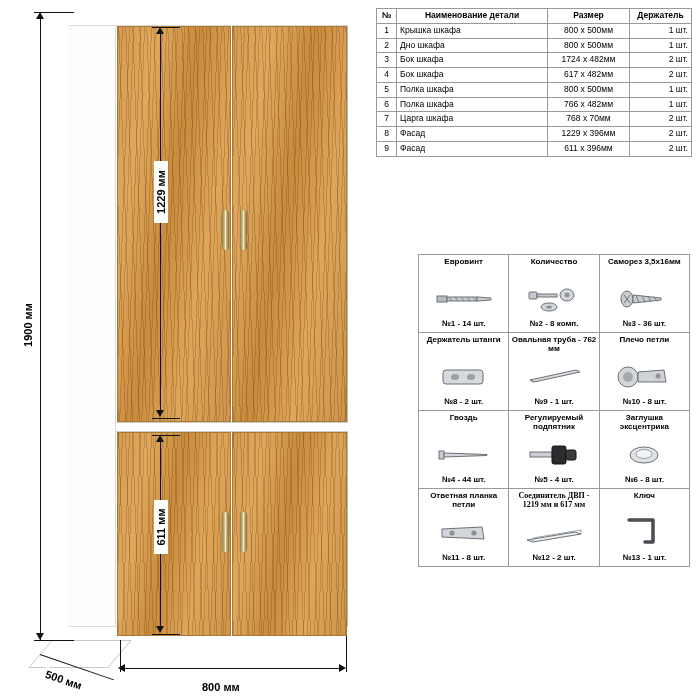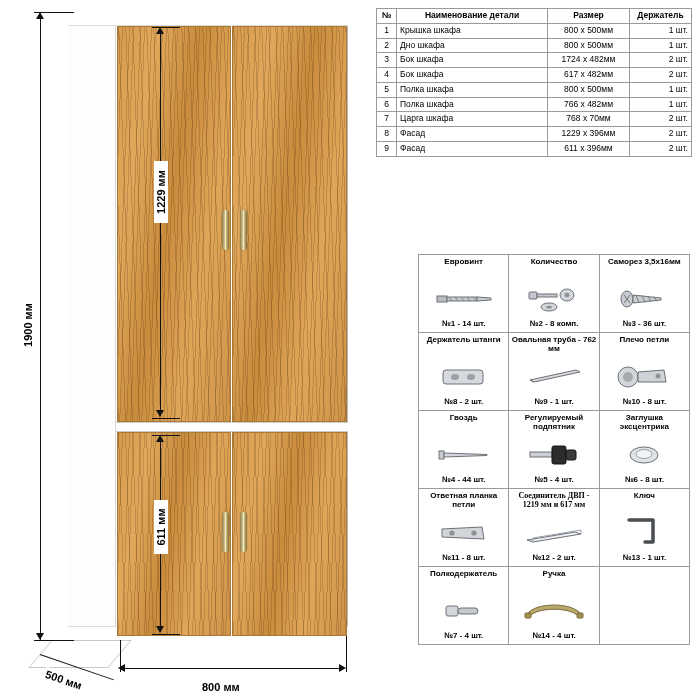--- a/index.html
+++ b/index.html
@@ -403,40 +403,16 @@
           <div class="hw-title">Ключ</div>
           <div class="hw-pic">
             <svg width="50" height="34" viewBox="0 0 50 34">
               <path d="M10 4 L34 4 L34 26 L26 26" fill="none" stroke="#4a4d51" stroke-width="3.5" stroke-linecap="round" stroke-linejoin="round"></path>
             </svg>
           </div>
           <div class="hw-art">№13 - 1 шт.</div>
         </td>
       </tr>
 
-      <tr>
-        <td>
-          <div class="hw-title">Полкодержатель</div>
-          <div class="hw-pic">
-            <svg width="56" height="20" viewBox="0 0 56 20">
-              <rect x="10" y="5" width="12" height="10" rx="2" fill="#d3d6da" stroke="#6d7176"></rect>
-              <rect x="22" y="7" width="20" height="6" rx="3" fill="#c4c7cb" stroke="#6d7176"></rect>
-            </svg>
-          </div>
-          <div class="hw-art">№7 - 4 шт.</div>
-        </td>
-        <td>
-          <div class="hw-title">Ручка</div>
-          <div class="hw-pic">
-            <svg width="64" height="22" viewBox="0 0 64 22">
-              <path d="M5 14 C14 2, 50 2, 59 14 L56 16 C48 7, 16 7, 8 16 Z" fill="#b8a86a" stroke="#7e6c3d"></path>
-              <rect x="3" y="13" width="6" height="5" rx="1" fill="#a0904f" stroke="#7e6c3d"></rect>
-              <rect x="55" y="13" width="6" height="5" rx="1" fill="#a0904f" stroke="#7e6c3d"></rect>
-            </svg>
-          </div>
-          <div class="hw-art">№14 - 4 шт.</div>
-        </td>
-        <td></td>
-      </tr>
     </tbody>
   </table>
 
 </div>
 
 </body></html>

